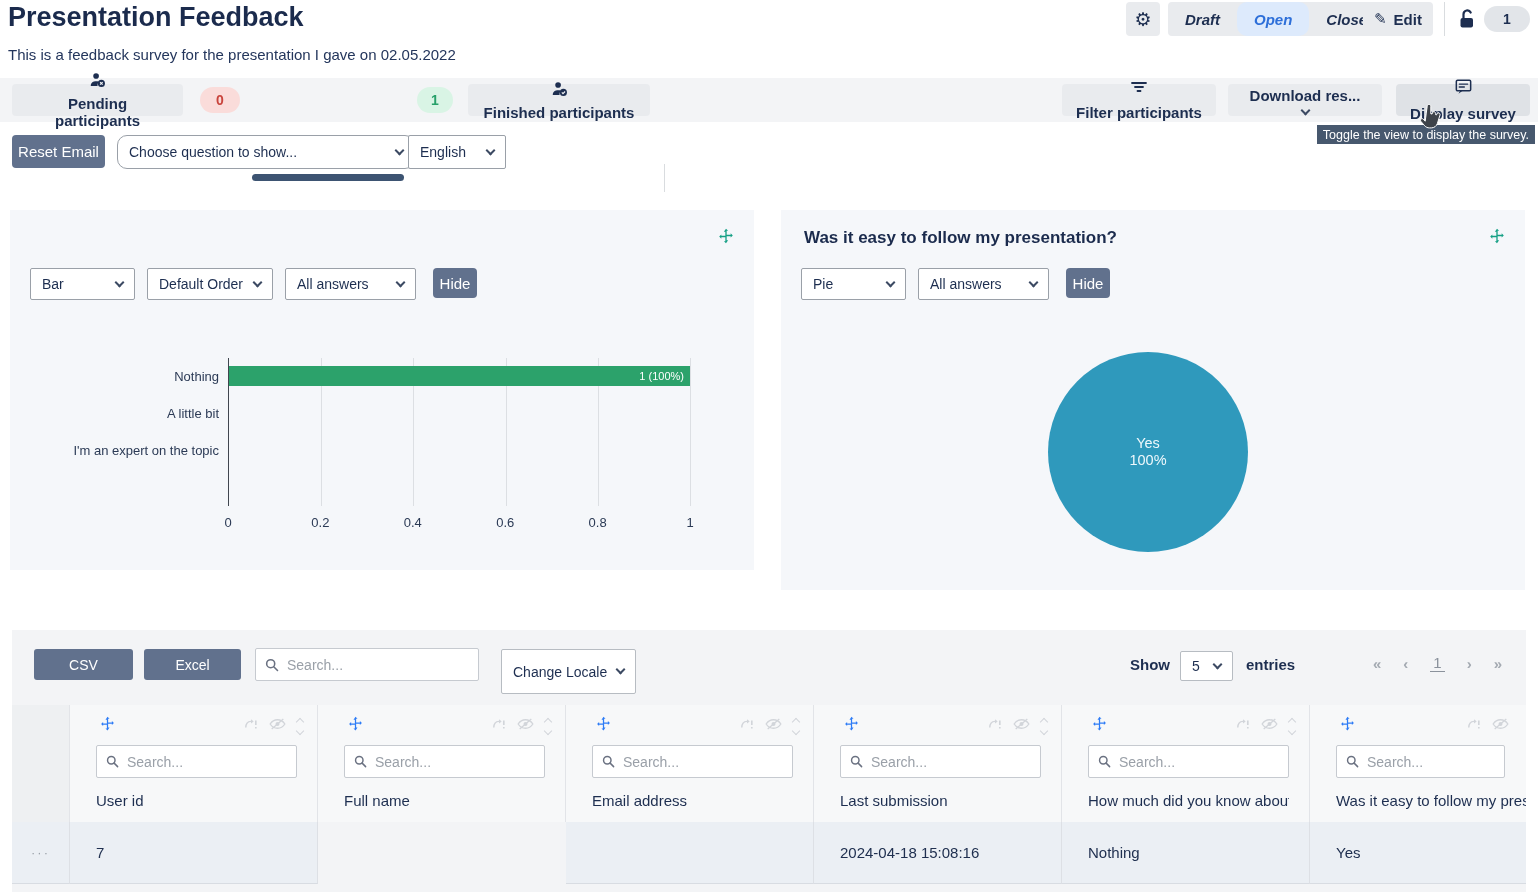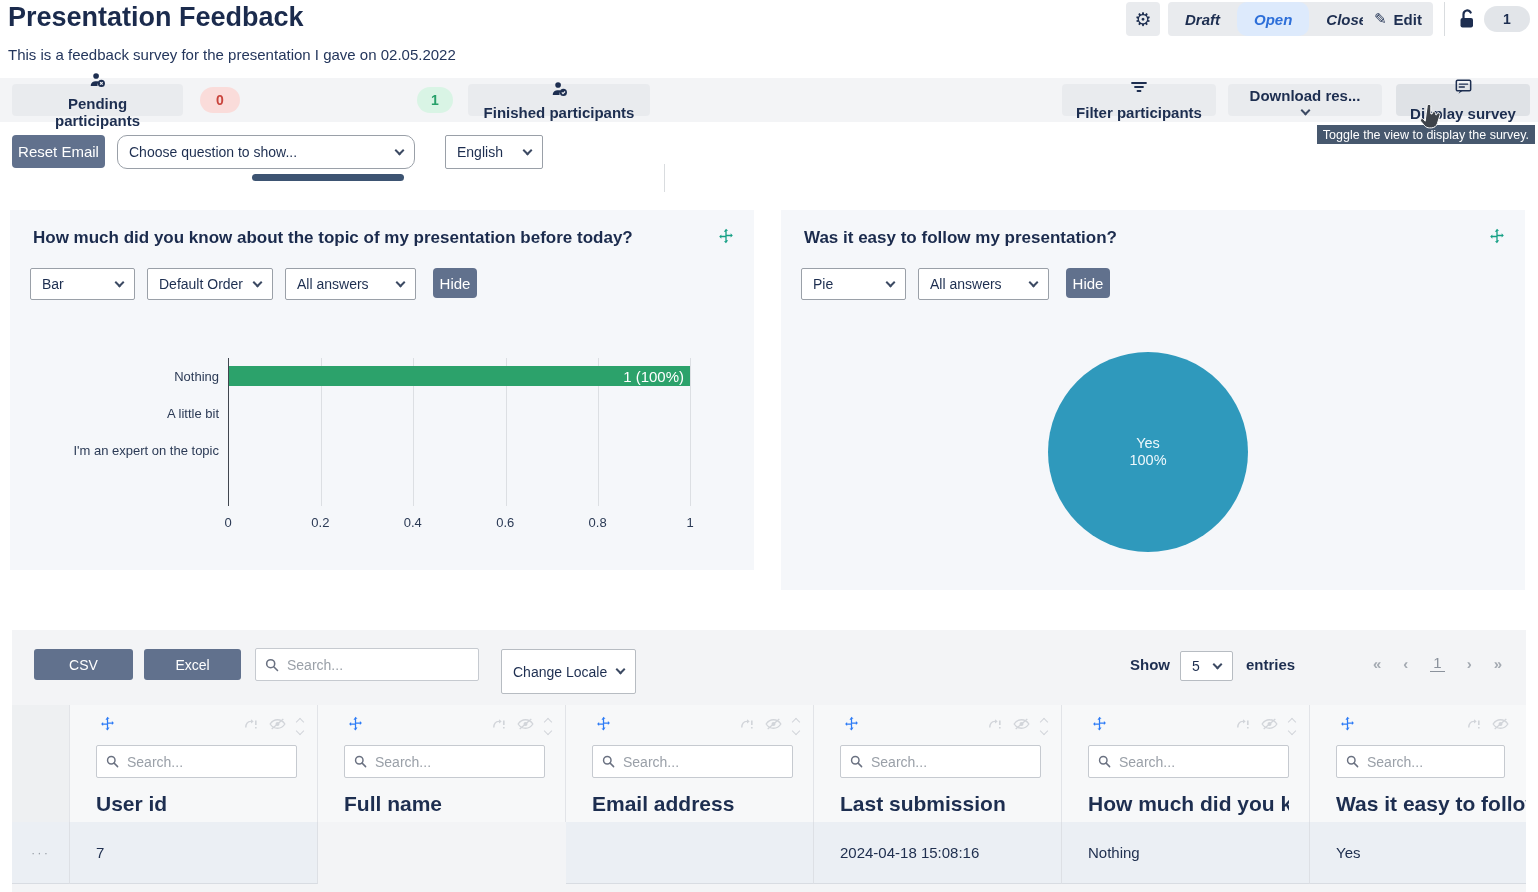--- a/index.html
+++ b/index.html
@@ -43,42 +43,42 @@
     font-size:12.5px; display:flex; align-items:center; padding:0 6px; }
   #hand-cursor { position:absolute; left:1420px; top:104px; z-index:50; }
 
   
   .btn-slate { background:#61718d; color:#fff; border:none; border-radius:4px; font-size:15px;
     display:flex; align-items:center; justify-content:center; cursor:pointer; font-family:inherit; }
   #reset-filter { position:absolute; left:12px; top:135px; width:93px; height:33px; }
   .sel { background:#fff; border:1px solid #9aa0a8; border-radius:2px; display:flex; align-items:center;
     justify-content:space-between; padding:0 11px; font-size:14px; color:#1d2e50; cursor:pointer; }
   #question-sel { position:absolute; left:117px; top:135px; width:298px; height:34px;border-radius:10px; }
-  #language-sel { position:absolute; left:445px; top:135px; width:98px; height:34px; }
+  #language-sel { position:absolute; left:408px; top:135px; width:98px; height:34px; }
 
   
   .card { position:absolute; background:#f5f7fa; }
   #card1 { left:10px; top:210px; width:744px; height:360px; }
   #card2 { left:781px; top:210px; width:744px; height:380px; }
   .card-title { position:absolute; left:23px; top:18px; font-size:17px; font-weight:700; color:#1b2b4d; }
   .card-move { position:absolute; right:20px; top:18px; color:#16a085; }
   .card-ctrls { position:absolute; left:20px; top:58px; display:flex; gap:12px; }
   .card-sel { height:32px; border:1px solid #9aa0a8; }
   .hide-btn { width:44px; height:30px; margin-left:5px; }
 
   
   .chart-wrap { position:absolute; left:6px; top:148px; display:flex; }
   .ylabels { width:212px; }
   .ylabels div { height:37px; display:flex; align-items:center; justify-content:flex-end;
     padding-right:9px; font-size:13px; color:#2b3a55; }
   .plot { position:relative; width:462px; height:148px; border-left:1px solid #40464f; }
   .gridline { position:absolute; top:0; bottom:0; width:1px; background:#dcdfe3; }
   .hbar { position:absolute; left:0; top:8px; height:20px; background:#2ca26b; display:flex;
     align-items:center; justify-content:flex-end; padding-right:6px; }
-  .hbar span { color:#fff; font-size:15px; }
+  .hbar span { color:#fff; font-size:11px; }
   .xticks { position:absolute; left:218px; top:305px; width:462px; height:16px; }
   .xticks span { position:absolute; transform:translateX(-50%); font-size:13px; color:#2b3a55; }
 
   
   #pie-circle { position:absolute; left:267px; top:142px; width:200px; height:200px; border-radius:50%;
     background:#2f99bc; display:flex; flex-direction:column; align-items:center; justify-content:center; }
   #pie-circle span { color:#eef8fc; font-size:14.5px; line-height:17px; }
 
   
   #table-section { position:absolute; left:12px; top:630px; width:1514px; height:262px;
@@ -97,21 +97,21 @@
   #entries-label { position:absolute; left:1234px; top:26px; font-size:15px; font-weight:700; }
   .pager { position:absolute; right:24px; top:24px; display:flex; gap:22px; align-items:center;
     color:#a4aab2; font-size:15px; font-weight:700; }
   .pager .pg-num { color:#8b929c; border-bottom:1px solid #8b929c; padding:0 3px; font-weight:400; }
 
   .th { position:absolute; top:75px; height:117px; background:#f7f8f9; border-right:1px solid #e2e4e8; }
   #th-actions { left:0; width:58px; background:#eef0f2; }
   .th .mv { position:absolute; left:30px; top:11px; color:#2e7cf6; }
   .hdr-icons { position:absolute; right:14px; top:12px; display:flex; gap:11px; color:#d2d5da; align-items:center; }
   .th-search { position:absolute; left:26px; right:20px; top:40px; height:33px; }
-  .th-label { position:absolute; left:26px; top:87px; font-size:21px; font-weight:700; color:#1d2e50;
+  .th-label { position:absolute; left:26px; top:87px; font-size:15px; font-weight:400; color:#1d2e50;
     white-space:nowrap; overflow:hidden; right:20px; }
   .sortchevs { display:inline-flex; flex-direction:column; gap:3px; }
   .sortchevs i { width:6px; height:6px; border-right:1.6px solid #d2d5da; border-bottom:1.6px solid #d2d5da; display:block; }
   .sortchevs i.up { transform:rotate(-135deg); }
   .sortchevs i.dn { transform:rotate(45deg); }
 
   .td { position:absolute; top:192px; height:62px; background:#ebeff4; border-right:1px solid #dde0e5;
     border-bottom:1px solid #d8dce2; display:flex; align-items:center; padding-left:26px; font-size:15px;
     color:#203050; white-space:nowrap; overflow:hidden; }
   #td-actions { justify-content:center; padding-left:0; color:#9aa0a8; letter-spacing:2px; font-size:13px; }
@@ -212,21 +212,20 @@
 <div id="question-sel" class="sel">
   <span>Choose question to show...</span>
   <span class="chev"></span>
 </div>
 <div id="language-sel" class="sel">
   <span>English</span>
   <span class="chev"></span>
 </div>
 
 <div id="card1" class="card">
-  <div class="card-title">How much did you know about the topic of my presentation before today?</div>
   <span class="card-move">
     <svg width="16" height="16" viewBox="0 0 24 24" fill="currentColor">
         <path d="M12 1l3.2 3.2h-2.2v6h6V8l3.2 3.2-3.2 3.2v-2.2h-6v6h2.2L12 23l-3.2-3.2h2.2v-6h-6v2.2L1.8 12.8 5 9.6v2.2h6v-6H8.8z"></path>
       </svg>
   </span>
   <div class="card-ctrls">
     <div class="sel card-sel" style="width:105px">
       <span>Bar</span>
         <span class="chev"></span>
     </div>

